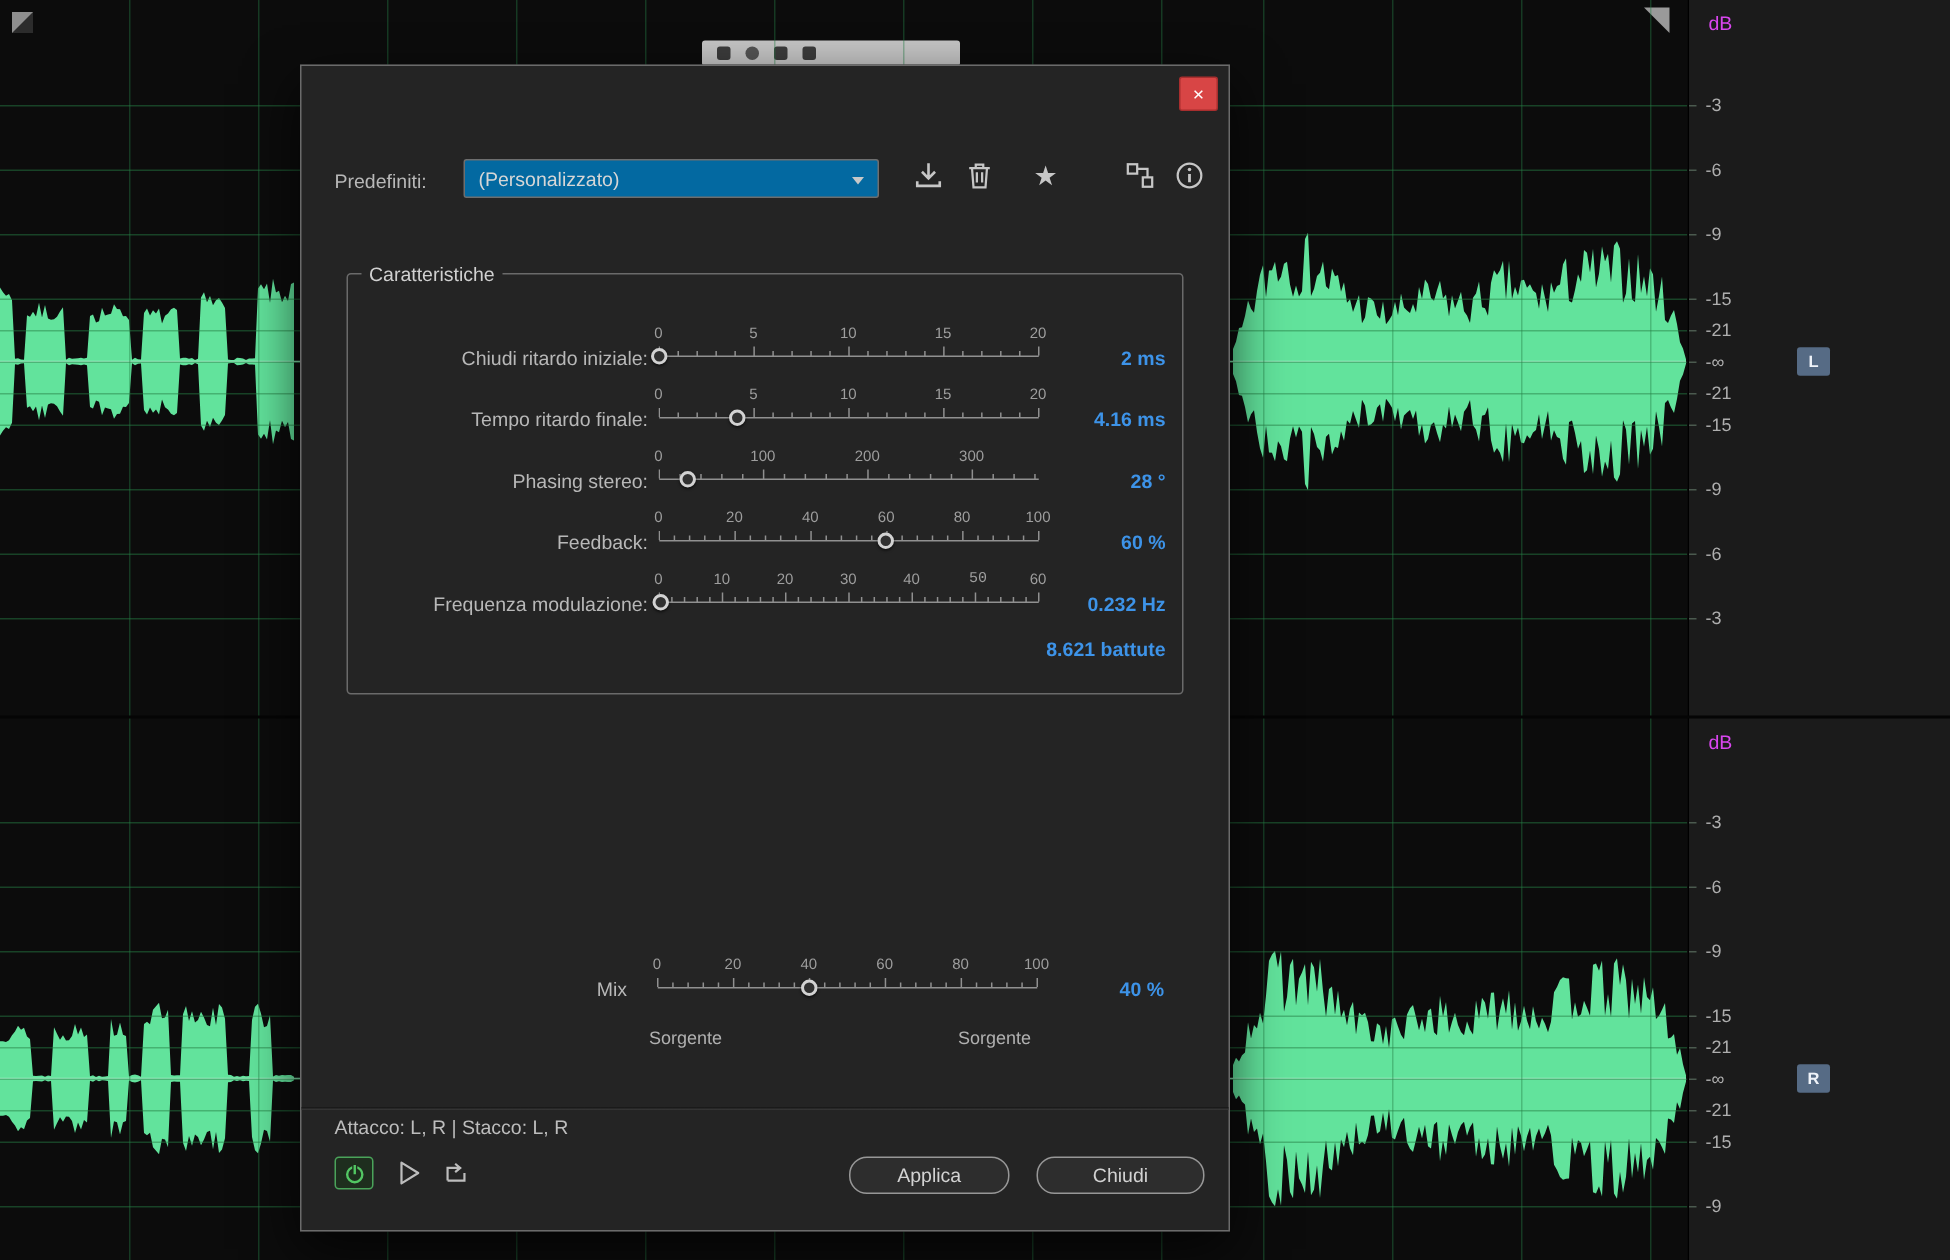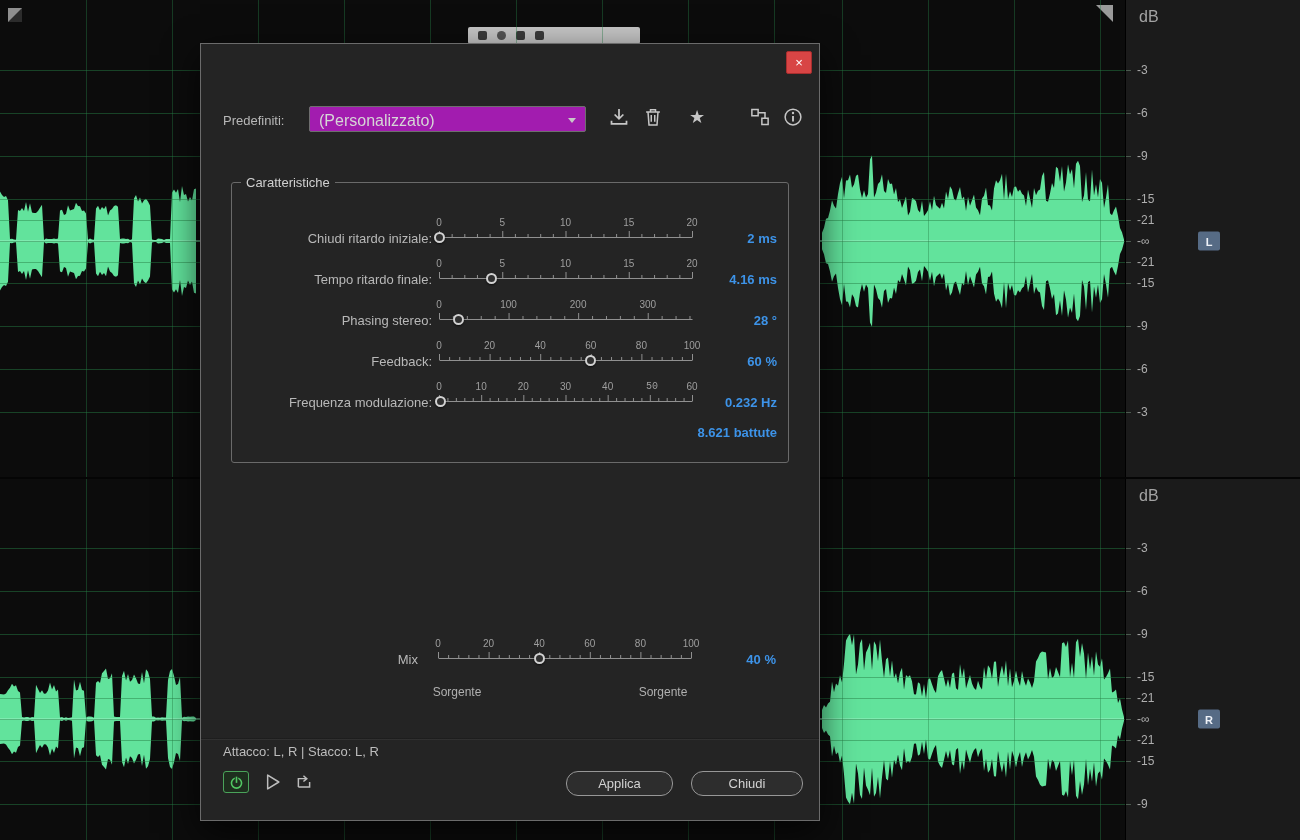--- a/index.html
+++ b/index.html
@@ -17,41 +17,41 @@
   .corner-tr{position:absolute;left:1096px;top:5px;width:0;height:0;
     border-top:17px solid #9a9a9a;border-left:17px solid transparent;}
   .bg-toolbar{position:absolute;left:468px;top:27px;width:172px;height:17px;background:#c6c6c6;
     border-radius:2px;display:flex;align-items:center;gap:10px;padding:0 10px;}
   .bg-toolbar i{display:block;width:9px;height:9px;background:#3c3c3c;border-radius:2px;}
   .bg-toolbar i.round{border-radius:50%;background:#555;}
 
   
   .ruler{position:absolute;left:1125px;top:0;width:175px;height:840px;background:#1b1b1b;
     border-left:1px solid #000;}
-  .db-unit{position:absolute;left:13px;font-size:16px;color:#a3a3a3;}
+  .db-unit{position:absolute;left:13px;font-size:13px;color:#d946ef;}
   .db-label{position:absolute;left:11px;transform:translateY(-50%);font-size:12px;color:#aeaeae;}
   .db-tick{position:absolute;left:0;width:5px;height:1px;background:#4b5a4f;}
   .badge{position:absolute;left:72px;width:22px;height:19px;border-radius:2px;background:#566b85;
     color:#eef2f8;font-size:11px;font-weight:bold;display:flex;align-items:center;justify-content:center;
     transform:translateY(-50%);}
   .chan-sep{position:absolute;left:0;top:477px;width:1300px;height:2px;background:#050505;z-index:3;}
 
   
   .dialog{position:absolute;left:200px;top:43px;width:620px;height:778px;background:#242424;
     border:1px solid #6b6b6b;box-shadow:0 12px 34px rgba(0,0,0,.7);z-index:10;}
   .titlebar{position:absolute;left:0;top:0;right:0;height:37px;
     background:linear-gradient(#f7f7f7,#eaeaea);border-bottom:1px solid #c9c9c9;
     display:flex;align-items:center;padding-left:21px;color:#1c1c1c;font-size:15px;}
   .close-btn{position:absolute;right:7px;top:7px;width:26px;height:23px;background:#d84545;
     border:1px solid #a82e2e;border-radius:2px;color:#fff;font-size:13px;line-height:1;
     display:flex;align-items:center;justify-content:center;cursor:default;}
 
   .preset-label{position:absolute;left:22px;top:69px;font-size:13px;color:#b8b8b8;}
-  .dropdown{position:absolute;left:108px;top:62px;width:277px;height:26px;background:#a21caf;
-    border:1px solid #6e6e6e;border-radius:2px;color:#d6d6d6;font-size:16px;}
+  .dropdown{position:absolute;left:108px;top:62px;width:277px;height:26px;background:#0369a1;
+    border:1px solid #6e6e6e;border-radius:2px;color:#d6d6d6;font-size:13px;}
   .dropdown .val{position:absolute;left:9px;top:5px;}
   .dropdown .chev{position:absolute;right:9px;top:11px;width:0;height:0;
     border-left:4px solid transparent;border-right:4px solid transparent;border-top:5px solid #c8c8c8;}
   .hicon{position:absolute;top:63px;width:20px;height:20px;color:#c6c6c6;}
   .hicon svg{display:block;}
   .star-glyph{font-size:18px;line-height:20px;text-align:center;}
 
   .group{position:absolute;left:30px;width:558px;border:1px solid #6a6a6a;border-radius:3px;}
   .group-title{position:absolute;top:-8px;left:9px;background:#242424;padding:0 5px;
     font-size:13px;color:#d0d0d0;}

